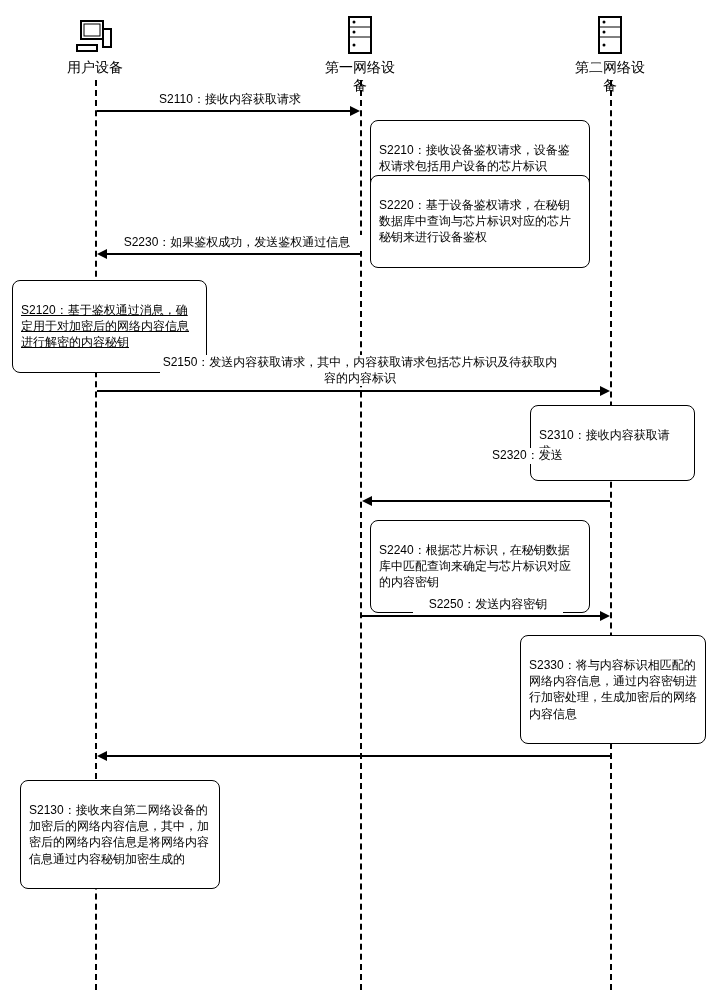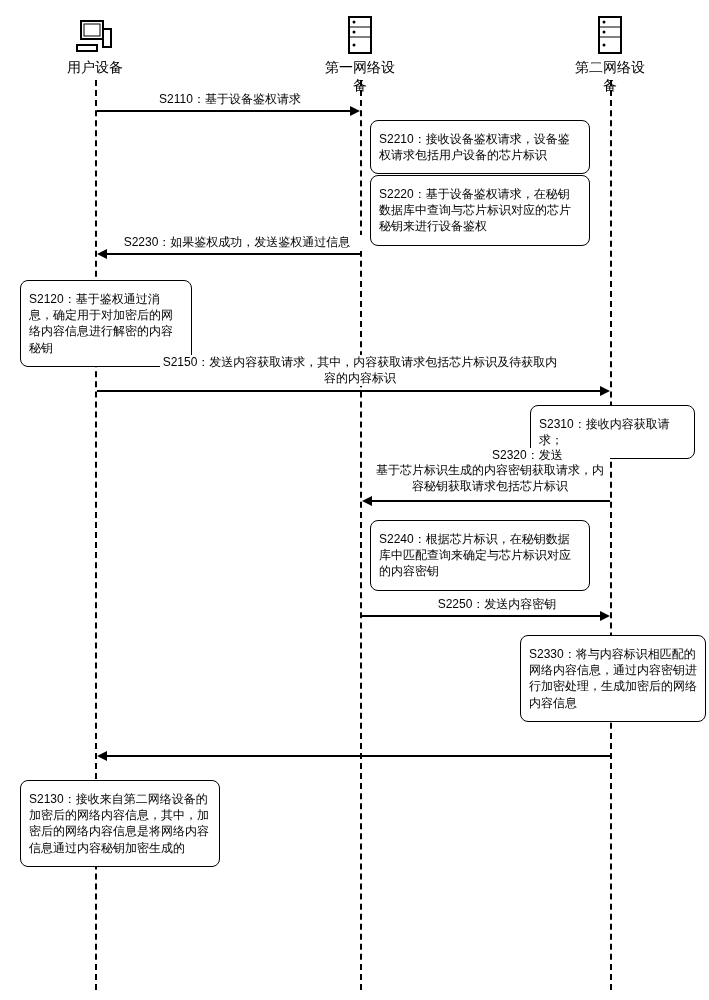--- a/index.html
+++ b/index.html
@@ -61,21 +61,21 @@
     font-size: 12px;
     text-align: center;
     background: #fff;
     padding: 0 2px;
     line-height: 1.3;
   }
   .step-box {
     position: absolute;
     border: 1.5px solid #000;
     border-radius: 8px;
-    padding: 10px 8px;
+    padding: 21px 8px;
     font-size: 12px;
     line-height: 1.35;
     background: #fff;
   }
   
   .server-icon svg, .ue-icon svg { display: block; margin: 0 auto; }
 </style>
 </head>
 <body>
 
@@ -120,48 +120,47 @@
     </div>
     <div class="participant-label">第二网络设备</div>
   </div>
 
   <div class="lifeline" style="left:95px;"></div>
   <div class="lifeline" style="left:360px;"></div>
   <div class="lifeline" style="left:610px;"></div>
 
   <div class="arrow-line" style="left:97px; top:110px; width:253px;"></div>
   <div class="arrow-head-right" style="left:350px; top:106px;"></div>
-  <div class="arrow-label" style="left:130px; top:92px; width:200px;">S2110：基于设备鉴权请求</div>
+  <div class="arrow-label" style="left:130px; top:92px; width:200px;">S2110：接收内容获取请求</div>
 
   <div class="step-box" style="left:370px; top:120px; width:220px;">S2210：接收设备鉴权请求，设备鉴权请求包括用户设备的芯片标识</div>
 
   <div class="step-box" style="left:370px; top:175px; width:220px;">S2220：基于设备鉴权请求，在秘钥数据库中查询与芯片标识对应的芯片秘钥来进行设备鉴权</div>
 
   <div class="arrow-line" style="left:107px; top:253px; width:253px;"></div>
   <div class="arrow-head-left" style="left:97px; top:249px;"></div>
   <div class="arrow-label" style="left:112px; top:235px; width:250px;">S2230：如果鉴权成功，发送鉴权通过信息</div>
 
-  <div class="step-box" style="left:20px; top:280px; width:172px;">S2120：基于鉴权通过消息，确定用于对加密后的网络内容信息进行解密的内容秘钥</div>
+  <div class="step-box" style="left:12px; top:280px; width:195px;text-decoration:underline;">S2120：基于鉴权通过消息，确定用于对加密后的网络内容信息进行解密的内容秘钥</div>
 
   <div class="arrow-line" style="left:97px; top:390px; width:503px;"></div>
   <div class="arrow-head-right" style="left:600px; top:386px;"></div>
   <div class="arrow-label" style="left:160px; top:355px; width:400px;">S2150：发送内容获取请求，其中，内容获取请求包括芯片标识及待获取内容的内容标识</div>
 
   <div class="step-box" style="left:530px; top:405px; width:165px;">S2310：接收内容获取请求；</div>
 
   <div class="arrow-label" style="left:490px; top:448px; width:120px; text-align:left;">S2320：发送</div>
-  <div class="arrow-label" style="left:370px; top:463px; width:240px;">基于芯片标识生成的内容密钥获取请求，内容秘钥获取请求包括芯片标识</div>
   <div class="arrow-line" style="left:372px; top:500px; width:238px;"></div>
   <div class="arrow-head-left" style="left:362px; top:496px;"></div>
 
   <div class="step-box" style="left:370px; top:520px; width:220px;">S2240：根据芯片标识，在秘钥数据库中匹配查询来确定与芯片标识对应的内容密钥</div>
 
   <div class="arrow-line" style="left:362px; top:615px; width:238px;"></div>
   <div class="arrow-head-right" style="left:600px; top:611px;"></div>
-  <div class="arrow-label" style="left:422px; top:597px; width:150px;">S2250：发送内容密钥</div>
+  <div class="arrow-label" style="left:413px; top:597px; width:150px;">S2250：发送内容密钥</div>
 
   <div class="step-box" style="left:520px; top:635px; width:186px;">S2330：将与内容标识相匹配的网络内容信息，通过内容密钥进行加密处理，生成加密后的网络内容信息</div>
 
   <div class="arrow-line" style="left:107px; top:755px; width:503px;"></div>
   <div class="arrow-head-left" style="left:97px; top:751px;"></div>
 
   <div class="step-box" style="left:20px; top:780px; width:200px;">S2130：接收来自第二网络设备的加密后的网络内容信息，其中，加密后的网络内容信息是将网络内容信息通过内容秘钥加密生成的</div>
 
 
 </div>

